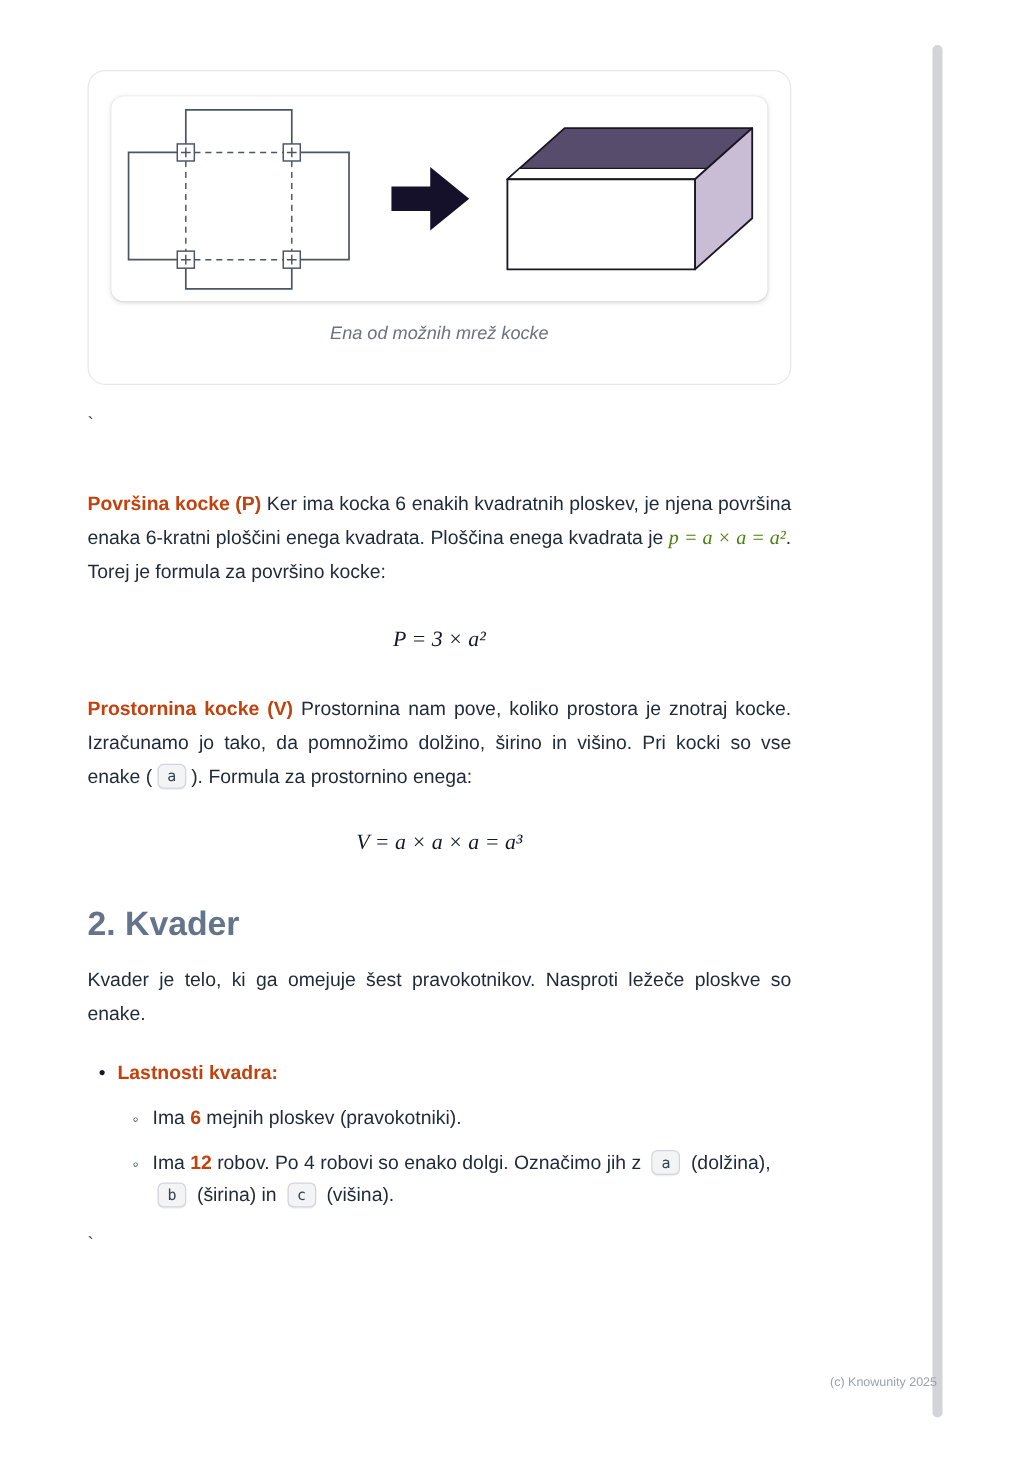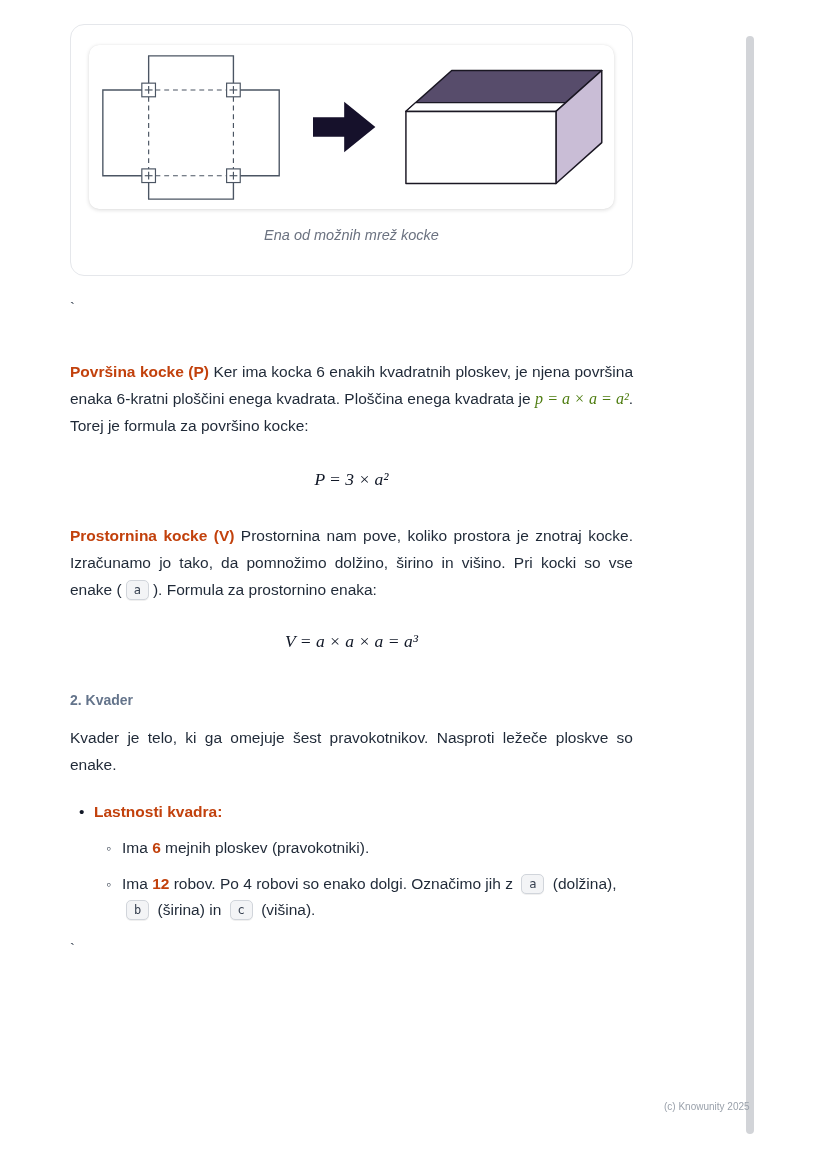--- a/index.html
+++ b/index.html
@@ -1,20 +1,20 @@
 <!DOCTYPE html>
 <html><head>
 <meta charset="utf-8">
 <style>
   html,body{margin:0;padding:0;}
   body{
     width:828px;height:1171px;position:relative;background:#ffffff;
     font-family:"Liberation Sans",sans-serif;color:#1f2937;overflow:hidden;
   }
-  .content{position:absolute;left:70px;top:24px;width:563px;}
+  .content{position:absolute;left:70px;top:56px;width:563px;}
 
   
   .figure-card{
     border:1px solid #e5e7eb;border-radius:14px;background:#ffffff;
     padding:20px 18px 32px 18px;
   }
   .figure-panel{
     background:#ffffff;border-radius:10px;
     box-shadow:0 1px 4px rgba(0,0,0,.14),0 0 1px rgba(0,0,0,.08);
     height:164px;display:flex;align-items:center;justify-content:center;
@@ -40,21 +40,21 @@
     font-size:17.5px;color:#111827;margin-top:30px;margin-bottom:0;
   }
   .formula2{margin-top:28px;}
   .kbd{
     display:inline-block;font-family:"DejaVu Sans Mono",monospace;
     font-size:12px;line-height:16px;color:#374151;background:#f3f4f6;
     border:1px solid #d1d5db;border-radius:5px;padding:1px 7px;
     margin:0 4px;box-shadow:0 1px 0 rgba(0,0,0,.06);vertical-align:1px;
   }
   h2.section-heading{
-    margin:40px 0 0 0;font-size:14px;font-weight:bold;color:#64748b;
+    margin:40px 0 0 0;font-size:27px;font-weight:bold;color:#64748b;
   }
   .intro{margin-top:16px;}
 
   
   ul.list-l1{list-style:none;margin:20px 0 0 0;padding:0 0 0 24px;}
   ul.list-l1>li{position:relative;font-size:15.5px;line-height:27px;}
   ul.list-l1>li::before{content:"•";position:absolute;left:-15px;top:0;color:#111827;}
   ul.list-l2{list-style:none;margin:0;padding:0 0 0 28px;}
   ul.list-l2>li{position:relative;margin-top:10px;line-height:26px;text-align:left;}
   ul.list-l2>li::before{content:"◦";position:absolute;left:-16px;top:0;color:#374151;font-size:14px;}
@@ -134,21 +134,21 @@
     </div>
     <div class="figure-caption">Ena od možnih mrež kocke</div>
   </div>
 
   <div class="tick">`</div>
 
   <p class="para para1"><span class="b">Površina kocke (P)</span><span> Ker ima kocka 6 enakih kvadratnih ploskev, je njena površina enaka 6-kratni ploščini enega kvadrata. Ploščina enega kvadrata je </span><span class="math">p = a × a = a²</span><span>. Torej je formula za površino kocke:</span></p>
 
   <p class="formula">P = 3 × a²</p>
 
-  <p class="para para2"><span class="b">Prostornina kocke (V)</span><span> Prostornina nam pove, koliko prostora je znotraj kocke. Izračunamo jo tako, da pomnožimo dolžino, širino in višino. Pri kocki so vse enake (</span><span class="kbd">a</span><span>). Formula za prostornino enaka:</span></p>
+  <p class="para para2"><span class="b">Prostornina kocke (V)</span><span> Prostornina nam pove, koliko prostora je znotraj kocke. Izračunamo jo tako, da pomnožimo dolžino, širino in višino. Pri kocki so vse enake (</span><span class="kbd">a</span><span>). Formula za prostornino enega:</span></p>
 
   <p class="formula formula2">V = a × a × a = a³</p>
 
   <h2 class="section-heading">2. Kvader</h2>
 
   <p class="para intro">Kvader je telo, ki ga omejuje šest pravokotnikov. Nasproti ležeče ploskve so enake.</p>
 
   <ul class="list-l1">
     <li>
       <span class="b">Lastnosti kvadra:</span>

